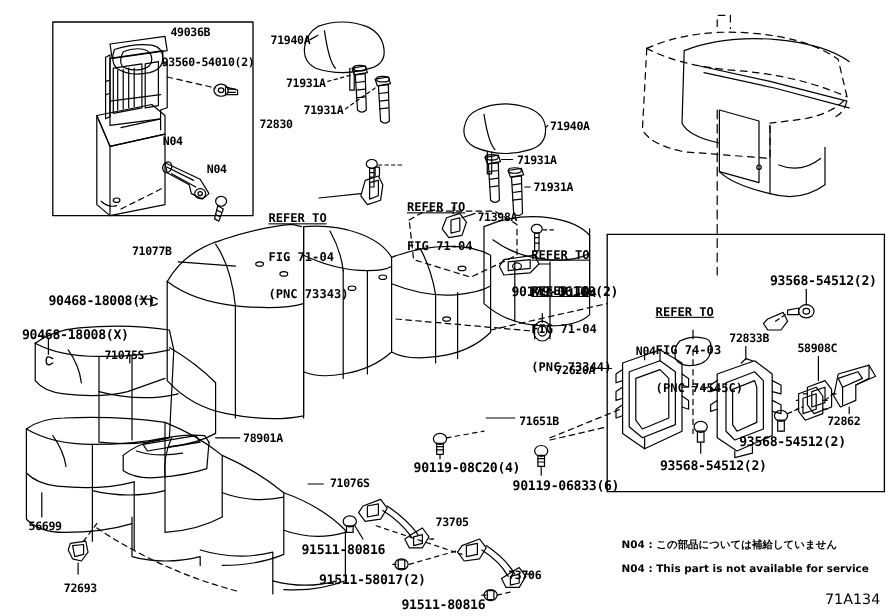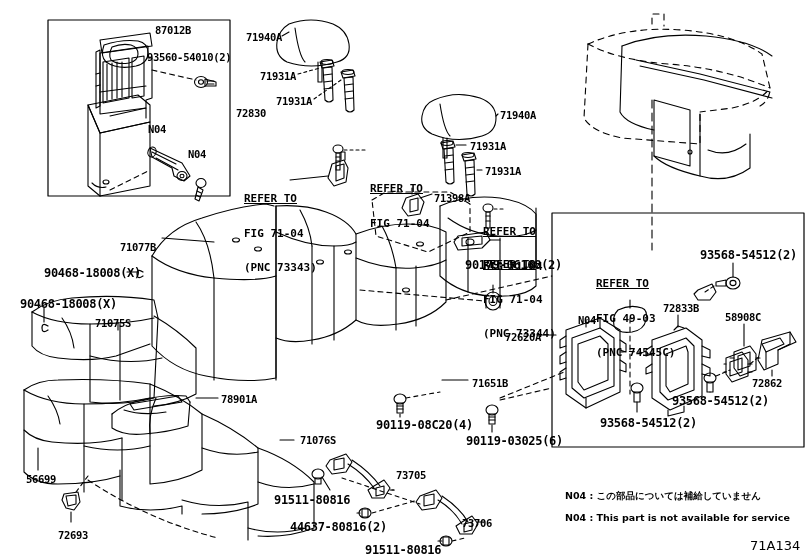--- a/index.html
+++ b/index.html
@@ -423,58 +423,58 @@
       <path d="M620 352 q20 -2 34 4" stroke-dasharray="5,4"></path>
       <path d="M630 318 L630 394" stroke-dasharray="5,4"></path>
 
       <path d="M500 400 L552 388" stroke-dasharray="5,4"></path>
       <path d="M446 300 L552 276" stroke-dasharray="5,4"></path>
     </g>
   </svg>
 
   <div>
 
-    <div class="lbl" style="left:155px;top:25px">87012B</div>
+    <div class="lbl" style="left:155px;top:25px">49036B</div>
     <div class="lbl" style="left:147px;top:52px">93560-54010(2)</div>
     <div class="lbl" style="left:236px;top:108px">72830</div>
     <div class="lbl" style="left:148px;top:124px">N04</div>
     <div class="lbl" style="left:188px;top:149px">N04</div>
 
     <div class="lbl" style="left:578px;top:315px">N04</div>
     <div class="lbl" style="left:663px;top:303px">72833B</div>
     <div class="lbl" style="left:725px;top:312px">58908C</div>
     <div class="lbl" style="left:752px;top:378px">72862</div>
     <div class="lbl sm" style="left:700px;top:250px">93568-54512(2)</div>
     <div class="lbl sm" style="left:672px;top:396px">93568-54512(2)</div>
     <div class="lbl sm" style="left:600px;top:418px">93568-54512(2)</div>
 
     <div class="lbl" style="left:246px;top:32px">71940A</div>
     <div class="lbl" style="left:260px;top:71px">71931A</div>
     <div class="lbl" style="left:276px;top:96px">71931A</div>
     <div class="lbl" style="left:500px;top:110px">71940A</div>
     <div class="lbl" style="left:470px;top:141px">71931A</div>
     <div class="lbl" style="left:485px;top:166px">71931A</div>
     <div class="lbl" style="left:434px;top:193px">71398A</div>
-    <div class="lbl" style="left:120px;top:242px">71077B</div>
+    <div class="lbl" style="left:120px;top:224px">71077B</div>
     <div class="lbl sm" style="left:44px;top:268px">90468-18008(X)</div>
     <div class="lbl sm" style="left:20px;top:299px">90468-18008(X)</div>
     <div class="lbl" style="left:95px;top:318px">71075S</div>
     <div class="lbl sm" style="left:465px;top:260px">90179-06168(2)</div>
     <div class="lbl" style="left:505px;top:332px">72620A</div>
     <div class="lbl" style="left:221px;top:394px">78901A</div>
     <div class="lbl" style="left:472px;top:378px">71651B</div>
     <div class="lbl" style="left:300px;top:435px">71076S</div>
     <div class="lbl sm" style="left:376px;top:420px">90119-08C20(4)</div>
-    <div class="lbl sm" style="left:466px;top:436px">90119-03025(6)</div>
+    <div class="lbl sm" style="left:466px;top:436px">90119-06833(6)</div>
     <div class="lbl" style="left:26px;top:474px">56699</div>
     <div class="lbl" style="left:58px;top:530px">72693</div>
     <div class="lbl" style="left:396px;top:470px">73705</div>
     <div class="lbl" style="left:462px;top:518px">73706</div>
     <div class="lbl sm" style="left:274px;top:495px">91511-80816</div>
-    <div class="lbl sm" style="left:290px;top:522px">44637-80816(2)</div>
+    <div class="lbl sm" style="left:290px;top:522px">91511-58017(2)</div>
     <div class="lbl sm" style="left:365px;top:545px">91511-80816</div>
 
     <div class="refblk" style="left:244px;top:170px">
       <div class="u">REFER TO</div>
       <div>FIG 71-04</div>
       <div>(PNC 73343)</div>
     </div>
     <div class="refblk" style="left:370px;top:160px">
       <div class="u">REFER TO</div>
       <div>FIG 71-04</div>
@@ -483,21 +483,21 @@
       <div class="u">REFER TO</div>
       <div>FIG 71-04</div>
     </div>
     <div class="refblk" style="left:483px;top:236px">
       <div class="u">REFER TO</div>
       <div>FIG 71-04</div>
       <div>(PNC 73344)</div>
     </div>
     <div class="refblk" style="left:596px;top:255px">
       <div class="u">REFER TO</div>
-      <div>FIG 49-03</div>
+      <div>FIG 74-03</div>
       <div>(PNC 74545C)</div>
     </div>
 
     <div class="note jp" style="left:565px;top:488px">N04 : この部品については補給していません</div>
     <div class="note" style="left:565px;top:510px">N04 : This part is not available for service</div>
 
     <div class="figcode" style="left:750px;top:538px">71A134</div>
   </div>
 </div>
 

